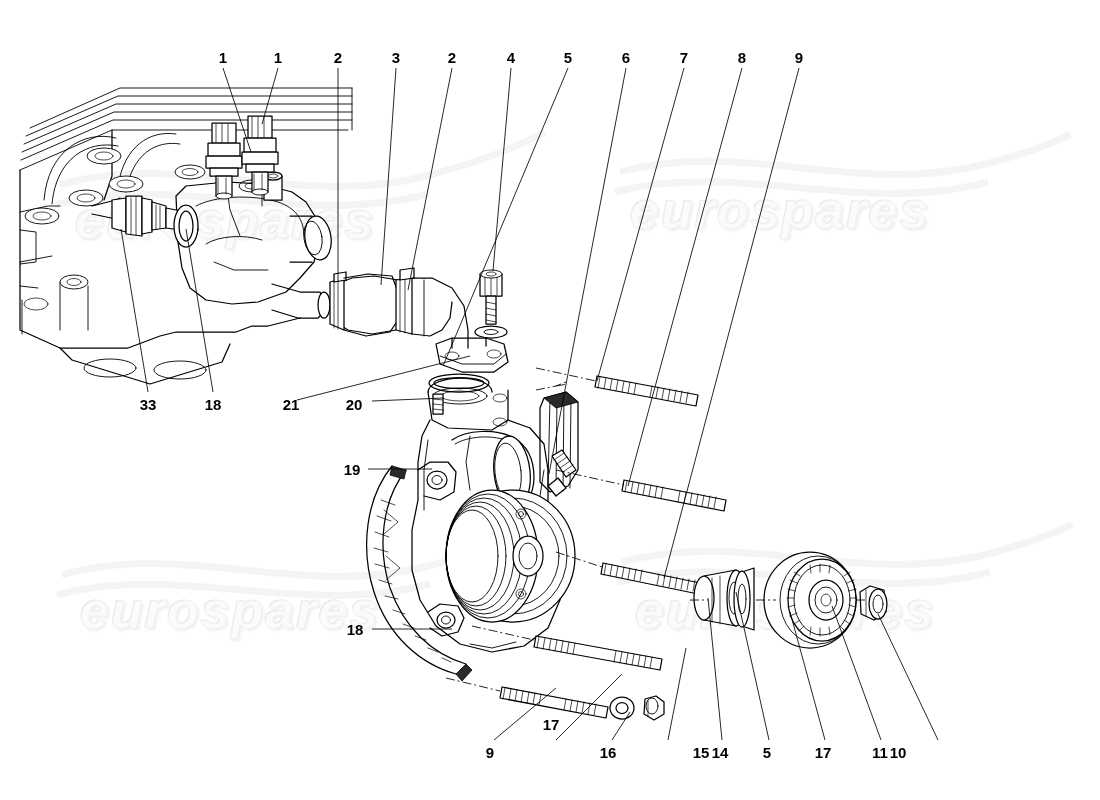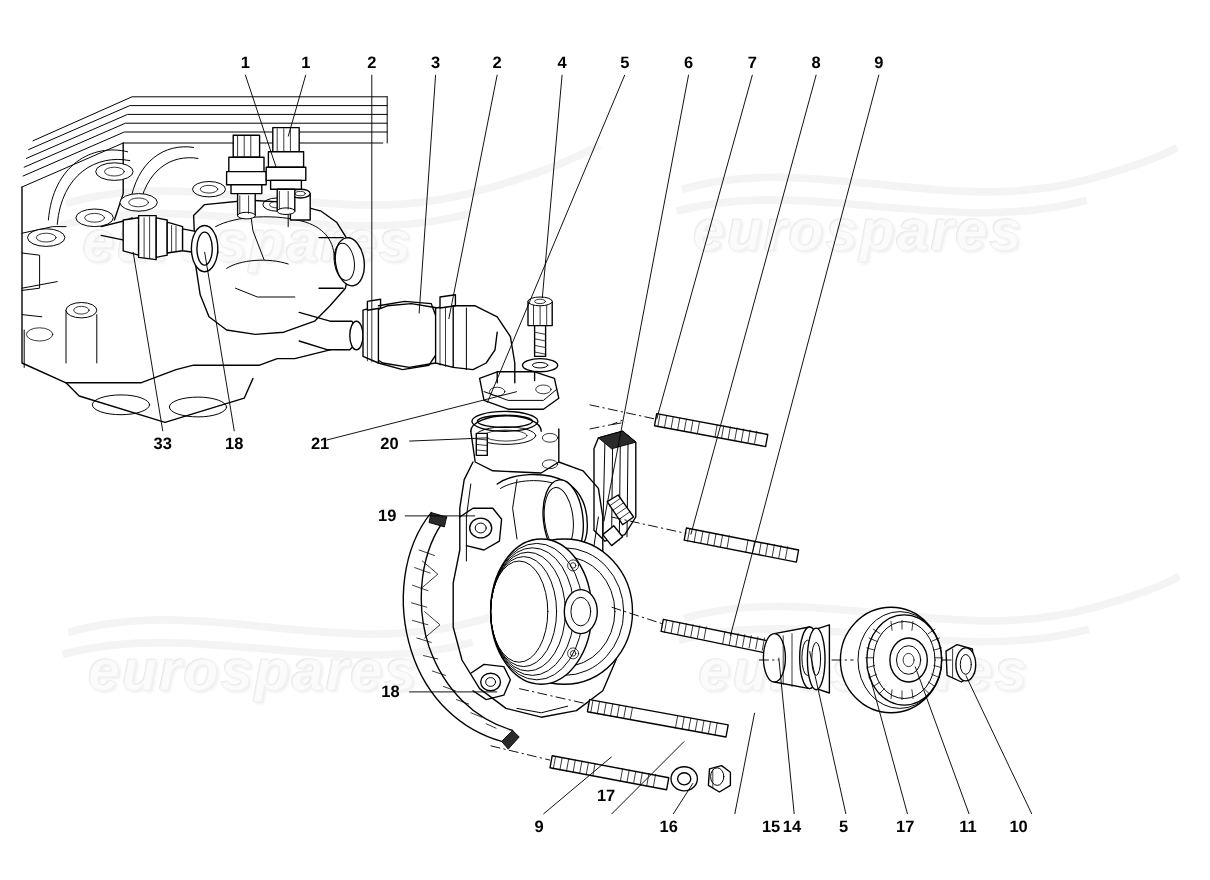--- a/index.html
+++ b/index.html
@@ -502,15 +502,15 @@
   <div class="callout" style="left:355px; top:629px;">18</div>
 
   <div class="callout" style="left:490px; top:752px;">9</div>
   <div class="callout" style="left:551px; top:724px;">17</div>
   <div class="callout" style="left:608px; top:752px;">16</div>
   <div class="callout" style="left:665px; top:752px;margin-left:36px;">15</div>
   <div class="callout" style="left:720px; top:752px;">14</div>
   <div class="callout" style="left:767px; top:752px;">5</div>
   <div class="callout" style="left:823px; top:752px;">17</div>
   <div class="callout" style="left:880px; top:752px;">11</div>
-  <div class="callout" style="left:926px; top:752px;">10</div>
+  <div class="callout" style="left:898px; top:752px;">10</div>
 
 </div>
 
 </body></html>

